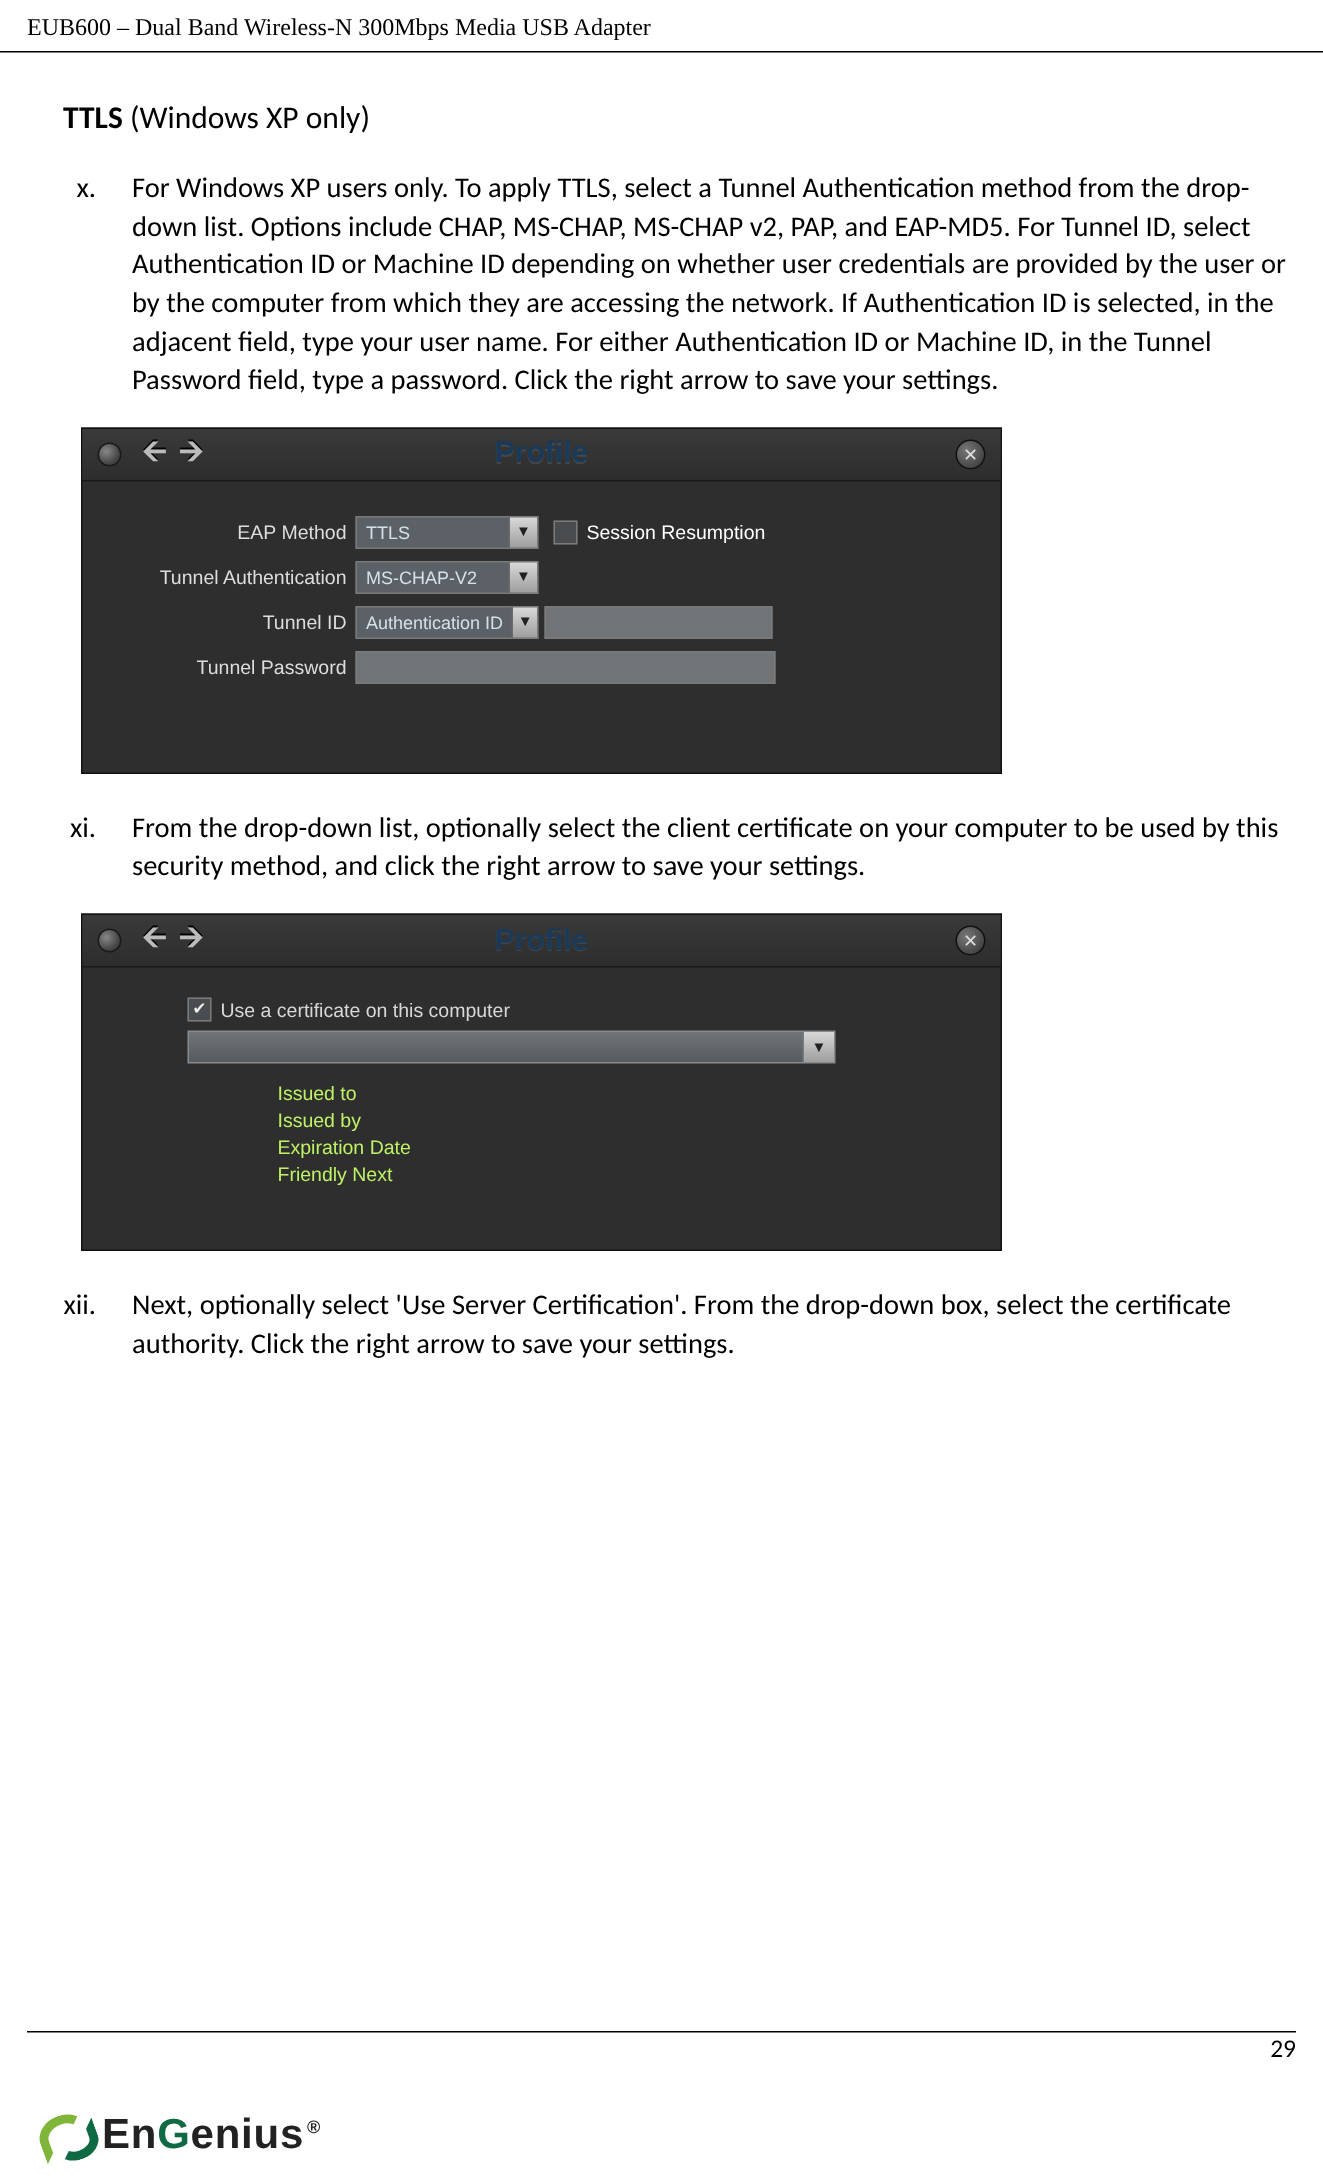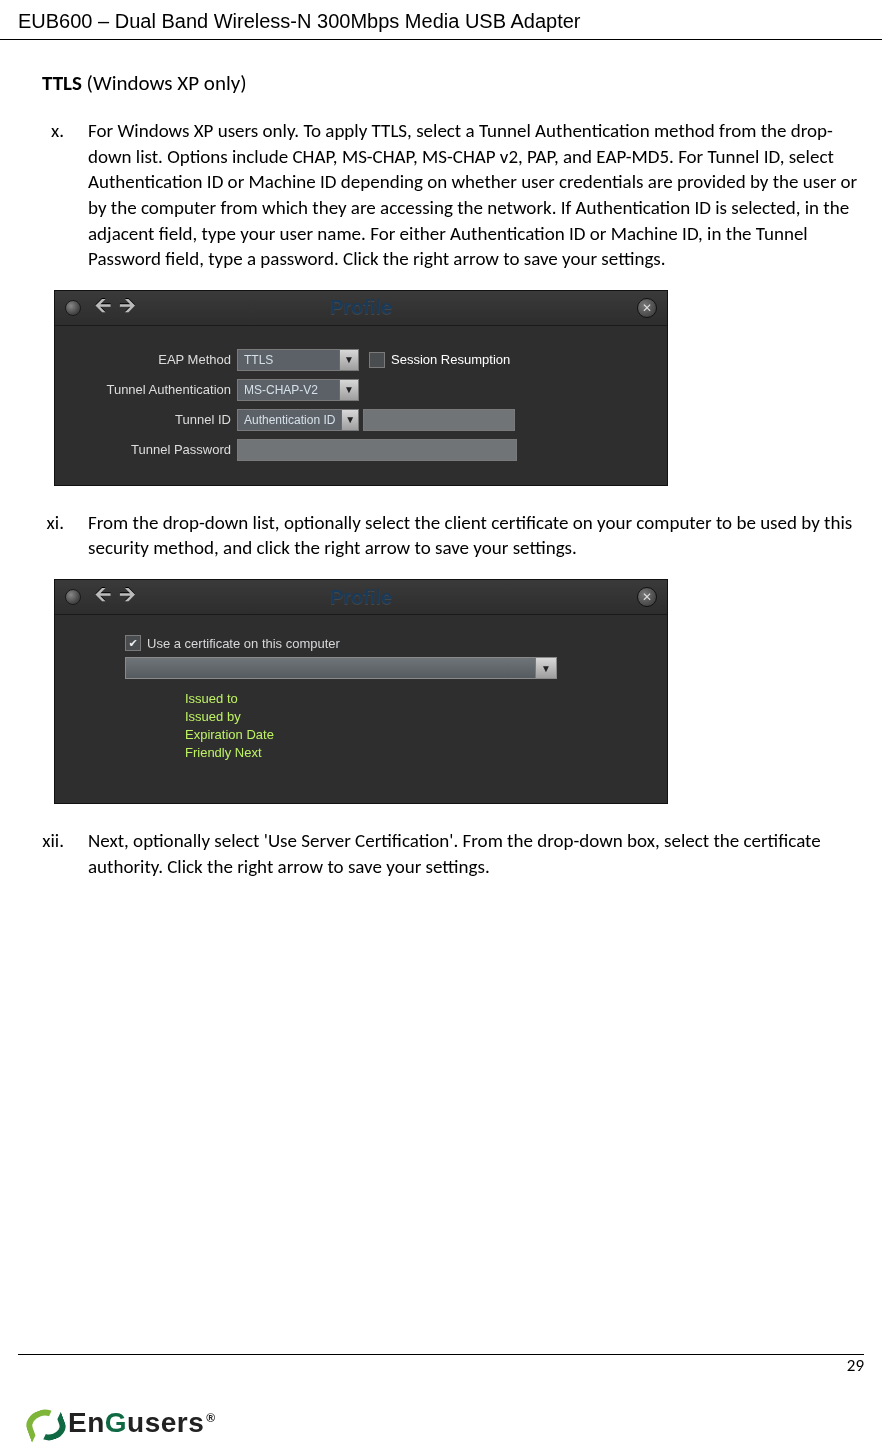--- a/index.html
+++ b/index.html
@@ -13,22 +13,22 @@
   .page {
     width: 882px;
     min-height: 1456px;
     position: relative;
     padding: 0;
     box-sizing: border-box;
   }
   .header-line {
     border-bottom: 1px solid #000;
     padding: 10px 18px 6px 18px;
-    font-family: Liberation Sans, sans-serif;
-    font-size: 20px;
+    font-family: Liberation Serif, serif;
+    font-size: 16px;
   }
   .content {
     padding: 30px 22px 0 22px;
   }
   .section-title {
     font-size: 21px;
     font-weight: normal;
     margin: 0 0 22px 20px;
   }
   .section-title .bold {
@@ -98,21 +98,21 @@
     border-radius: 50%;
     background: radial-gradient(circle at 35% 35%, #777, #333);
     border: 1px solid #111;
     margin-left: auto;
     color: #ddd;
     font-size: 12px;
     line-height: 18px;
     text-align: center;
   }
   .ss-body {
-    padding: 22px 18px 17px 18px;
+    padding: 22px 18px 52px 18px;
   }
   .form-row {
     display: flex;
     align-items: center;
     margin-bottom: 6px;
     height: 24px;
   }
   .form-label {
     width: 158px;
     text-align: right;
@@ -367,17 +367,17 @@
 
   </div>
 
   <div class="footer-line">
     <span>29</span>
   </div>
 
   <div class="logo">
     <div class="logo-swoosh"></div>
     <div class="logo-text">
-      <span>En</span><span class="g">G</span><span>users</span><span class="logo-r">®</span>
+      <span>En</span><span class="g">G</span><span>enius</span><span class="logo-r">®</span>
     </div>
   </div>
 
 </div>
 
 </body></html>

